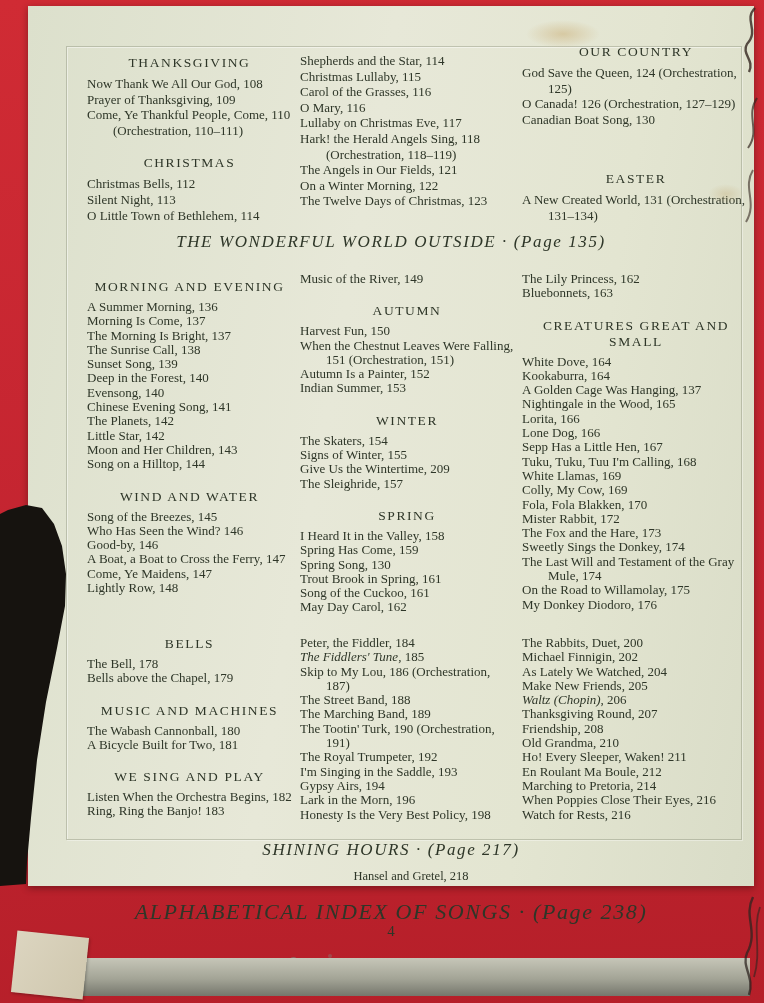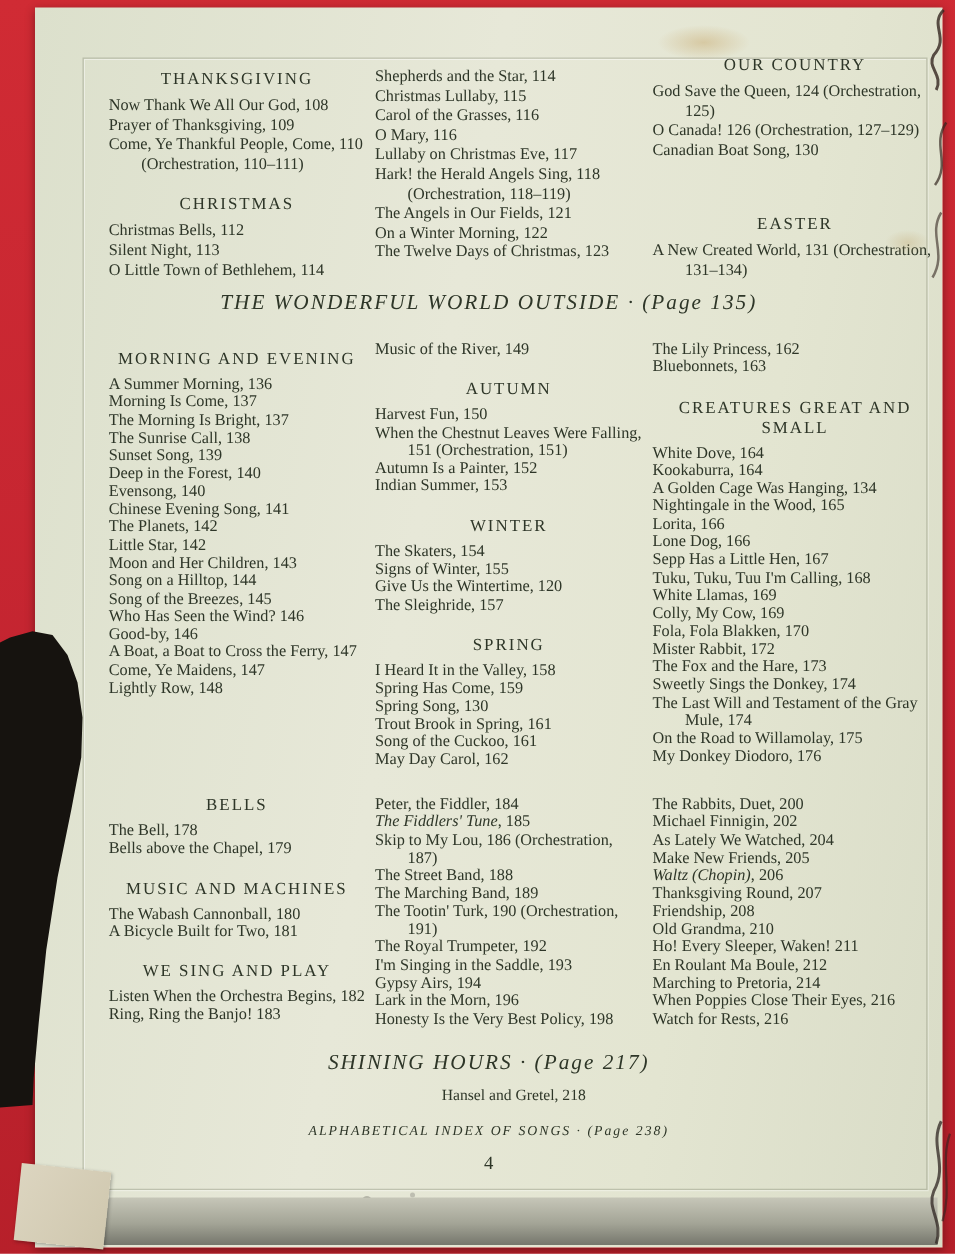--- a/index.html
+++ b/index.html
@@ -3,21 +3,21 @@
 <meta charset="utf-8">
 <style>
   html,body{margin:0;padding:0;}
   body{
     width:764px;height:1003px;position:relative;overflow:hidden;
     background:linear-gradient(175deg,#d02b34 0%,#c32430 55%,#b51f29 100%);
     font-family:"Liberation Serif","DejaVu Serif",serif;
     color:#2e3628;
   }
   .page{
-    position:absolute;left:28px;top:6px;width:726px;height:992px;
+    position:absolute;left:28px;top:6px;width:726px;height:880px;
     background:linear-gradient(100deg,#dce0cc 0%,#e7e8d8 42%,#e3e5d1 72%,#d9dcc7 100%);
     box-shadow:0 2px 7px rgba(40,10,10,.45);
     z-index:1;
   }
   .emboss{
     position:absolute;left:38px;top:40px;right:12px;bottom:46px;
     border:1px solid rgba(104,108,86,.30);
     box-shadow:inset 1px 1px 0 rgba(255,255,255,.45), 1px 1px 0 rgba(255,255,255,.35);
     pointer-events:none;
   }
@@ -30,21 +30,21 @@
   #sec-holidays .song{line-height:15.6px;}
   #sec-wonderful .col1{padding-top:7px;}
   .song{font-size:13px;line-height:14.3px;padding-left:26px;text-indent:-26px;}
   .cat-head{font-size:13.5px;letter-spacing:1.6px;text-align:center;margin:17px 0 5px;font-weight:normal;}
   .block:first-child .cat-head{margin-top:0;}
   .block.gap .cat-head{margin-top:44px;}
   .main-head{position:absolute;left:0;right:0;text-align:center;font-weight:normal;margin:0;letter-spacing:1.6px;font-style:italic;}
   #h-wonderful{top:226px;font-size:17px;}
   #h-singing{top:597px;font-size:17px;}
   #h-shining{top:834px;font-size:17px;}
-  #h-alpha{top:893px;font-size:11px;}
+  #h-alpha{top:893px;font-size:22px;}
   .sub-center{position:absolute;left:0;right:0;text-align:center;}
   #hansel{top:863px;font-size:12.5px;padding-left:40px;}
   #page-num{top:917px;font-size:15px;}
   
   .stain{position:absolute;border-radius:50%;pointer-events:none;z-index:2;}
   #stain-top{left:498px;top:14px;width:74px;height:28px;background:radial-gradient(closest-side,rgba(198,166,104,.45),rgba(198,166,104,0));}
   #stain-right{left:680px;top:178px;width:36px;height:20px;background:radial-gradient(closest-side,rgba(190,160,100,.30),rgba(190,160,100,0));}
   .speck{position:absolute;border-radius:50%;background:#83837a;opacity:.65;z-index:2;}
   #speck-1{left:262px;top:951px;width:7px;height:6px;}
   #speck-2{left:284px;top:955px;width:5px;height:5px;}
@@ -125,20 +125,21 @@
           <div class="song">Sunset Song, 139</div>
           <div class="song">Deep in the Forest, 140</div>
           <div class="song">Evensong, 140</div>
           <div class="song">Chinese Evening Song, 141</div>
           <div class="song">The Planets, 142</div>
           <div class="song">Little Star, 142</div>
           <div class="song">Moon and Her Children, 143</div>
           <div class="song">Song on a Hilltop, 144</div>
         </div>
         <div class="block">
+          <div class="cat-head">WIND AND WATER</div>
           <div class="song">Song of the Breezes, 145</div>
           <div class="song">Who Has Seen the Wind? 146</div>
           <div class="song">Good-by, 146</div>
           <div class="song">A Boat, a Boat to Cross the Ferry, 147</div>
           <div class="song">Come, Ye Maidens, 147</div>
           <div class="song">Lightly Row, 148</div>
         </div>
       </div>
       <div class="col col2">
         <div class="block">
@@ -148,21 +149,21 @@
           <div class="cat-head">AUTUMN</div>
           <div class="song">Harvest Fun, 150</div>
           <div class="song">When the Chestnut Leaves Were Falling, 151 (Orchestration, 151)</div>
           <div class="song">Autumn Is a Painter, 152</div>
           <div class="song">Indian Summer, 153</div>
         </div>
         <div class="block">
           <div class="cat-head">WINTER</div>
           <div class="song">The Skaters, 154</div>
           <div class="song">Signs of Winter, 155</div>
-          <div class="song">Give Us the Wintertime, 120</div>
+          <div class="song">Give Us the Wintertime, 209</div>
           <div class="song">The Sleighride, 157</div>
         </div>
         <div class="block">
           <div class="cat-head">SPRING</div>
           <div class="song">I Heard It in the Valley, 158</div>
           <div class="song">Spring Has Come, 159</div>
           <div class="song">Spring Song, 130</div>
           <div class="song">Trout Brook in Spring, 161</div>
           <div class="song">Song of the Cuckoo, 161</div>
           <div class="song">May Day Carol, 162</div>
@@ -170,21 +171,21 @@
       </div>
       <div class="col col3">
         <div class="block">
           <div class="song">The Lily Princess, 162</div>
           <div class="song">Bluebonnets, 163</div>
         </div>
         <div class="block">
           <div class="cat-head">CREATURES GREAT AND SMALL</div>
           <div class="song">White Dove, 164</div>
           <div class="song">Kookaburra, 164</div>
-          <div class="song">A Golden Cage Was Hanging, 134</div>
+          <div class="song">A Golden Cage Was Hanging, 137</div>
           <div class="song">Nightingale in the Wood, 165</div>
           <div class="song">Lorita, 166</div>
           <div class="song">Lone Dog, 166</div>
           <div class="song">Sepp Has a Little Hen, 167</div>
           <div class="song">Tuku, Tuku, Tuu I'm Calling, 168</div>
           <div class="song">White Llamas, 169</div>
           <div class="song">Colly, My Cow, 169</div>
           <div class="song">Fola, Fola Blakken, 170</div>
           <div class="song">Mister Rabbit, 172</div>
           <div class="song">The Fox and the Hare, 173</div>

